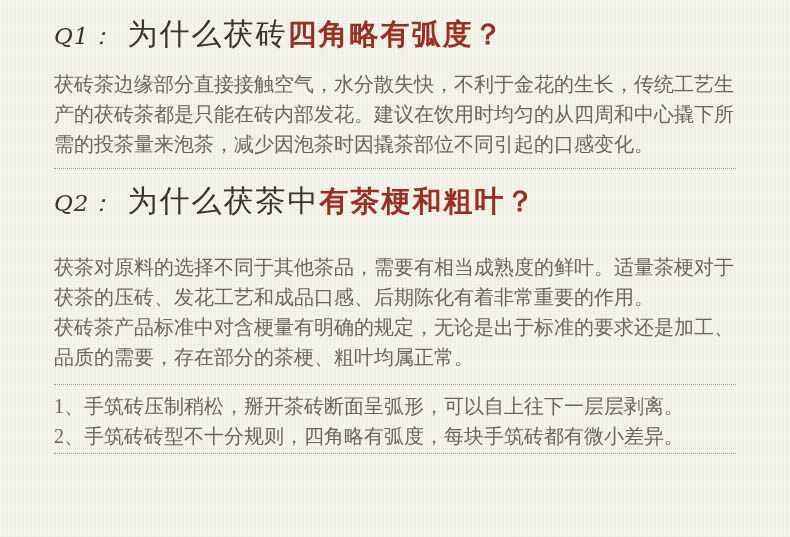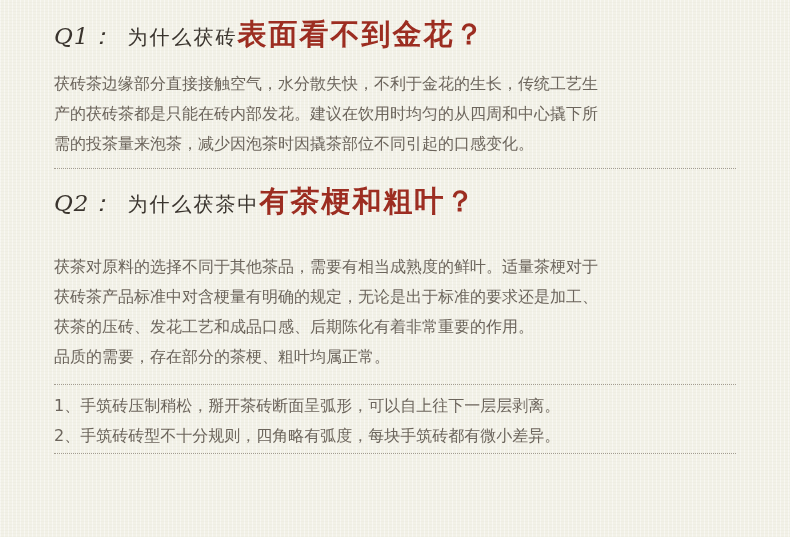--- a/index.html
+++ b/index.html
@@ -28,35 +28,36 @@
     font-family: "DejaVu Serif", "Liberation Serif", serif;
   }
   .q-number {
     font-size: 23px;
     color: var(--head, #3a342e);
     margin-right: 14px;
     letter-spacing: 1px;
     font-style: italic;
   }
   .q-plain {
-    font-size: 20px;
+    font-size: 30px;
     color: var(--head, #3a342e);
     letter-spacing: 2px;
   }
   .q-highlight {
     font-size: 29px;
     color: var(--accent, #9c2d21);
     letter-spacing: 2px;
     font-weight: bold;
   }
 
   .q-body {
-    font-size: 16px;
+    font-size: 20px;
     line-height: 30px;
     color: var(--body, #6c655c);
+    font-family: Liberation Serif, serif;
   }
   .answer-line {
     white-space: nowrap;
     overflow: hidden;
   }
 
   .divider {
     height: 0;
     border-bottom: 1px dotted var(--divider, #a39d91);
   }
@@ -74,38 +75,38 @@
   .s3 .q-body    { margin-top: 6px; }
   .s3 .divider   { margin-top: 2px; }
 </style>
 </head>
 <body>
 
 <div class="content">
 
   <section class="faq-section s1">
     <div class="q-heading">
-      <span class="q-number">Q1：</span><span class="q-plain">为什么茯砖</span><span class="q-highlight">表面看不到金花？</span>
+      <span class="q-number">Q1：</span><span class="q-plain">为什么茯砖</span><span class="q-highlight">四角略有弧度？</span>
     </div>
     <div class="q-body">
       <div class="answer-line">茯砖茶边缘部分直接接触空气，水分散失快，不利于金花的生长，传统工艺生</div>
       <div class="answer-line">产的茯砖茶都是只能在砖内部发花。建议在饮用时均匀的从四周和中心撬下所</div>
       <div class="answer-line">需的投茶量来泡茶，减少因泡茶时因撬茶部位不同引起的口感变化。</div>
     </div>
     <div class="divider"></div>
   </section>
 
   <section class="faq-section s2">
     <div class="q-heading">
       <span class="q-number">Q2：</span><span class="q-plain">为什么茯茶中</span><span class="q-highlight">有茶梗和粗叶？</span>
     </div>
     <div class="q-body">
       <div class="answer-line">茯茶对原料的选择不同于其他茶品，需要有相当成熟度的鲜叶。适量茶梗对于</div>
+      <div class="answer-line">茯茶的压砖、发花工艺和成品口感、后期陈化有着非常重要的作用。</div>
       <div class="answer-line">茯砖茶产品标准中对含梗量有明确的规定，无论是出于标准的要求还是加工、</div>
-      <div class="answer-line">茯茶的压砖、发花工艺和成品口感、后期陈化有着非常重要的作用。</div>
       <div class="answer-line">品质的需要，存在部分的茶梗、粗叶均属正常。</div>
     </div>
     <div class="divider"></div>
   </section>
 
   <section class="faq-section s3">
     <div class="q-body">
       <div class="answer-line">1、手筑砖压制稍松，掰开茶砖断面呈弧形，可以自上往下一层层剥离。</div>
       <div class="answer-line">2、手筑砖砖型不十分规则，四角略有弧度，每块手筑砖都有微小差异。</div>
     </div>

